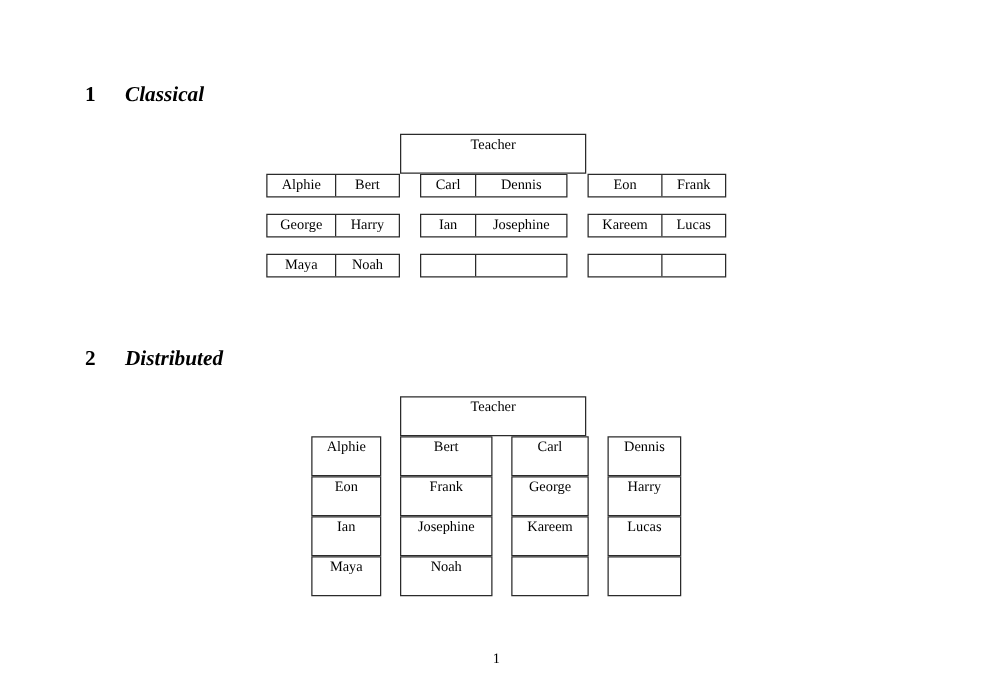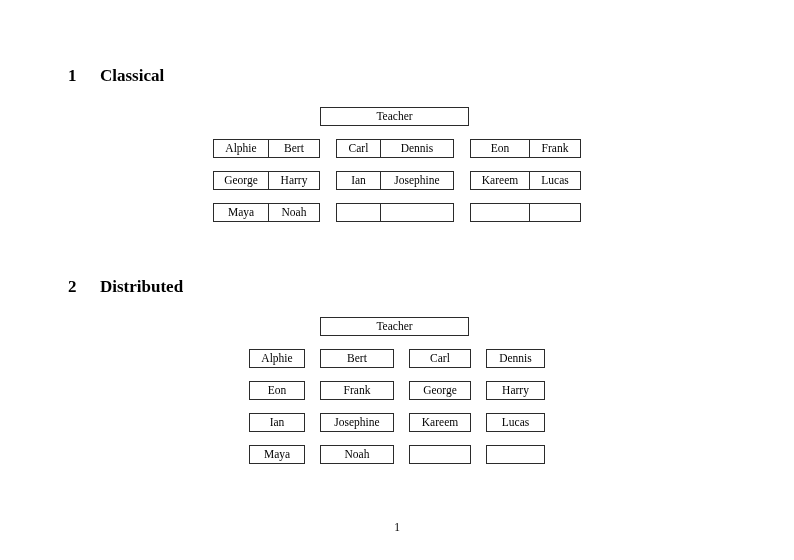--- a/index.html
+++ b/index.html
@@ -30,32 +30,33 @@
     font-size: 17px;
     line-height: 1;
     white-space: nowrap;
   }
   .section-heading .sec-num {
     width: 32px;
     flex: none;
   }
   .section-heading .sec-title {
     flex: none;
+    font-style: italic;
   }
 
   #heading-classical   { left: 68px; top: 67px; }
   #heading-distributed { left: 68px; top: 278px; }
 
   
   .box {
     position: absolute;
     box-sizing: border-box;
     border: 1px solid #2b2b2b;
     background: #ffffff;
-    height: 19px;
+    height: 32px;
     font-size: 11.5px;
     line-height: 17px;
     text-align: center;
     white-space: nowrap;
     overflow: hidden;
   }
 
   
   .teacher-box {
     left: 320px;

